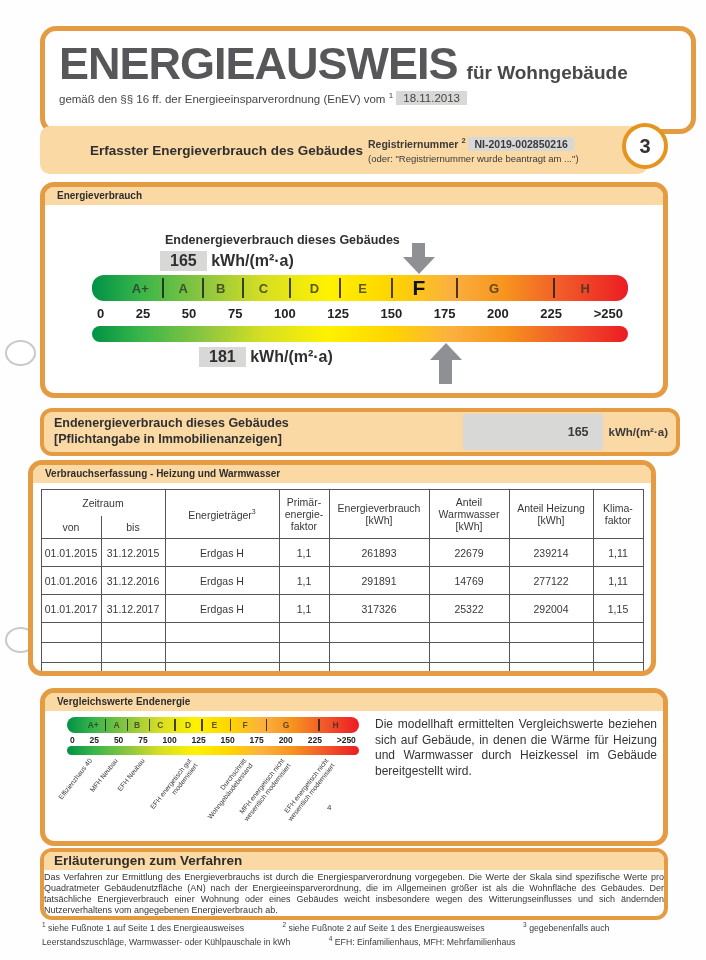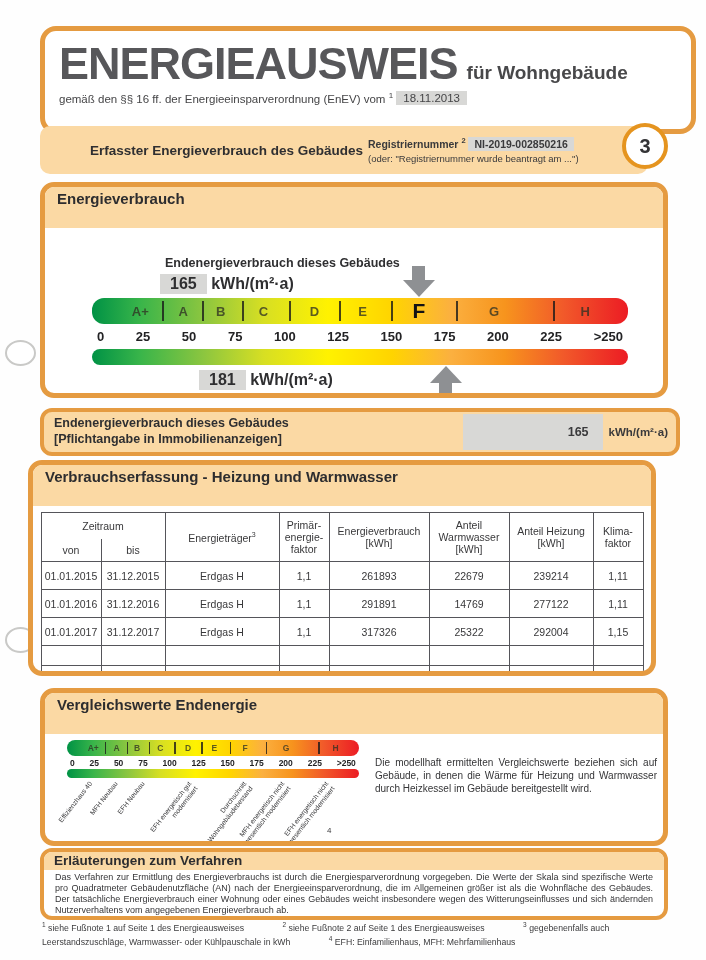--- a/index.html
+++ b/index.html
@@ -27,21 +27,21 @@
   .hb-reg sup { font-size:7.5px; }
   .hb-reg .graybox { font-weight:bold; padding:1px 6px; }
   .hb-note { font-size:9.5px; margin-top:2px; }
 
   .circle3 { position:absolute; left:622px; top:123px; width:38px; height:38px; border:4px solid #e5941f;
              border-radius:50%; background:#fff; display:flex; align-items:center; justify-content:center;
              font-size:20px; font-weight:bold; color:#333335; }
 
   
   .section { position:absolute; background:#fff; border:5px solid #e59b41; border-radius:14px; overflow:hidden; }
-  .section-strip { background:#fbd9a4; padding:3px 12px 21px; font-weight:bold; font-size:15px; color:#2d2d2f; }
+  .section-strip { background:#fbd9a4; padding:3px 12px 4px; font-weight:bold; font-size:10px; color:#2d2d2f; }
   .section-content { position:relative; }
 
   
   .grad { background:linear-gradient(90deg,#009245 0%,#39b54a 9%,#8dc63f 21%,#d7df23 32%,#fff200 44%,
           #ffd400 56%,#fbb040 67%,#f7941d 77%,#f1592a 88%,#ec1c24 100%); }
   .scale { position:absolute; }
   .band-letters { position:relative; height:26px; border-radius:12px; }
   .band-bottom  { position:relative; height:16px; border-radius:9px; }
   .band-nums { display:flex; justify-content:space-between; align-items:center; height:25px;
                font-weight:bold; font-size:13px; color:#232325; padding:0 5px; background:#fff; }
@@ -90,26 +90,26 @@
   .vtable .d-row td { height:25px; }
   .vtable .e-row td { height:17px; }
   .vtable sup { font-size:7px; }
 
   
   .rlabels { position:absolute; }
   .rlabel { position:absolute; top:0; width:0; height:0; }
   .rlabel > span { position:absolute; right:0; top:0; transform:rotate(-52deg); transform-origin:100% 0;
                    display:block; width:max-content; max-width:82px; font-size:6.8px; line-height:1.15;
                    text-align:right; color:#3b3b3d; }
-  .cmp-text { position:absolute; font-size:10px; line-height:1.3; text-align:justify; color:#353537;margin-top:16px; }
+  .cmp-text { position:absolute; font-size:12px; line-height:1.3; text-align:justify; color:#353537; }
   .cmp-text p { margin:0; }
   .cmp-fn { position:absolute; font-size:8px; color:#3b3b3d; }
 
   
-  .expl-body { padding:2px 11px 0; font-size:9px; line-height:1.22; text-align:justify; color:#353537; }
+  .expl-body { padding:2px 0 0; font-size:9px; line-height:1.22; text-align:justify; color:#353537; }
 
   
   .footnotes { position:absolute; left:42px; top:921px; width:636px; font-size:8.7px; line-height:1.35; color:#3b3b3d; }
   .fn-item { margin-right:36px; white-space:normal; }
   .footnotes sup { font-size:6.5px; }
 
   
   .hole { position:absolute; left:5px; width:27px; height:22px; border:2px solid #c9c9c7; border-radius:50%; background:#fff; }
 </style>
 </head>

